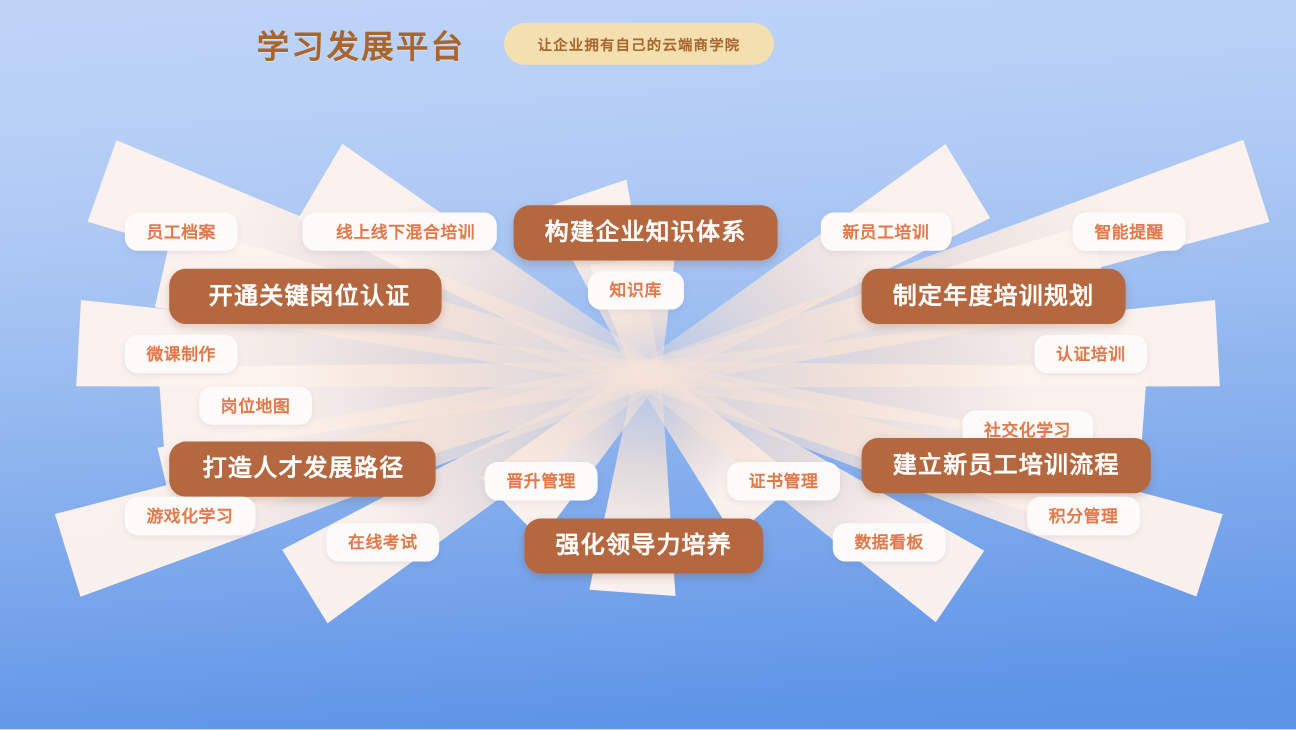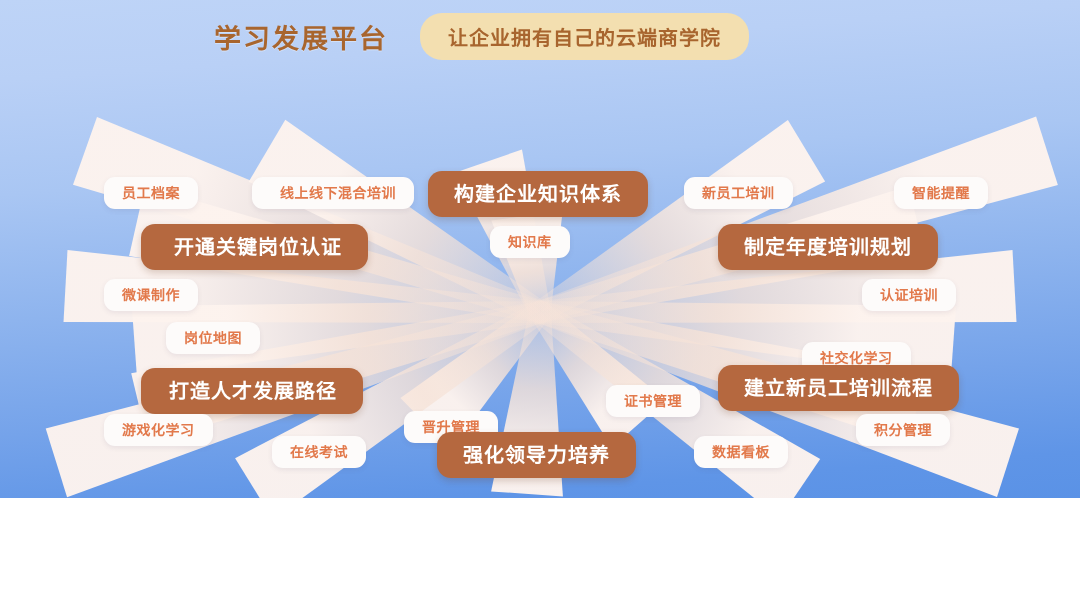--- a/index.html
+++ b/index.html
@@ -6,21 +6,21 @@
   * { margin:0; padding:0; box-sizing:border-box; }
 
   html, body {
     width:1080px; height:608px;
     overflow:hidden;
     font-family:"Liberation Sans","DejaVu Sans",sans-serif;
   }
 
   #stage {
     position:relative;
-    width:1080px; height:498px;
+    width:1080px; height:608px;
     background:linear-gradient(176deg,
                 #bed4f7 0%,
                 #b9d0f6 14%,
                 #a9c6f3 34%,
                 #8eb4ee 56%,
                 #75a3ea 76%,
                 #5f95e7 92%,
                 #5a92e6 100%);
     overflow:hidden;
     text-decoration:underline;
@@ -50,21 +50,21 @@
     font-size:27px;
     font-weight:bold;
     color:#a8652e;
     letter-spacing:2px;
     white-space:nowrap;
     text-shadow:0 1px 0 rgba(255,255,255,.35);
   }
   .header-pill {
     background:#f3dfb0;
     color:#a8652e;
-    font-size:20px;
+    font-size:12px;
     font-weight:bold;
     letter-spacing:1px;
     padding:9px 28px;
     border-radius:22px;
     white-space:nowrap;
   }
 
   
   .center-title {
     position:absolute;
@@ -267,21 +267,21 @@
       <div class="node minor" style="left: 894px; top: 177px;">智能提醒</div>
       <div class="node major" style="left: 141px; top: 224px; padding-left: 33px;">开通关键岗位认证</div>
       <div class="node minor" style="left: 490px; top: 226px;">知识库</div>
       <div class="node major" style="left: 718px; top: 224px;">制定年度培训规划</div>
       <div class="node minor" style="left: 104px; top: 279px;">微课制作</div>
       <div class="node minor" style="left: 862px; top: 279px; text-align: center;">认证培训</div>
       <div class="node minor" style="left: 166px; top: 322px;">岗位地图</div>
       <div class="node minor" style="left: 802px; top: 322px; margin-top: 20px;">社交化学习</div>
       <div class="node major" style="left: 141px; top: 368px; padding-left: 28px;">打造人才发展路径</div>
       <div class="node major" style="left: 718px; top: 365px;">建立新员工培训流程</div>
-      <div class="node minor" style="left: 404px; top: 385px; margin-top: 26px;">晋升管理</div>
+      <div class="node minor" style="left: 404px; top: 385px;">晋升管理</div>
       <div class="node minor" style="left: 566px; top: 385px; margin-left: 40px;">证书管理</div>
       <div class="node minor" style="left: 104px; top: 414px;">游戏化学习</div>
       <div class="node minor" style="left: 856px; top: 414px;">积分管理</div>
       <div class="node minor" style="left: 272px; top: 436px;">在线考试</div>
       <div class="node minor" style="left: 694px; top: 436px;">数据看板</div>
       <div class="node major" style="left: 437px; top: 432px;">强化领导力培养</div>
     </div>
 
 </div>
 

